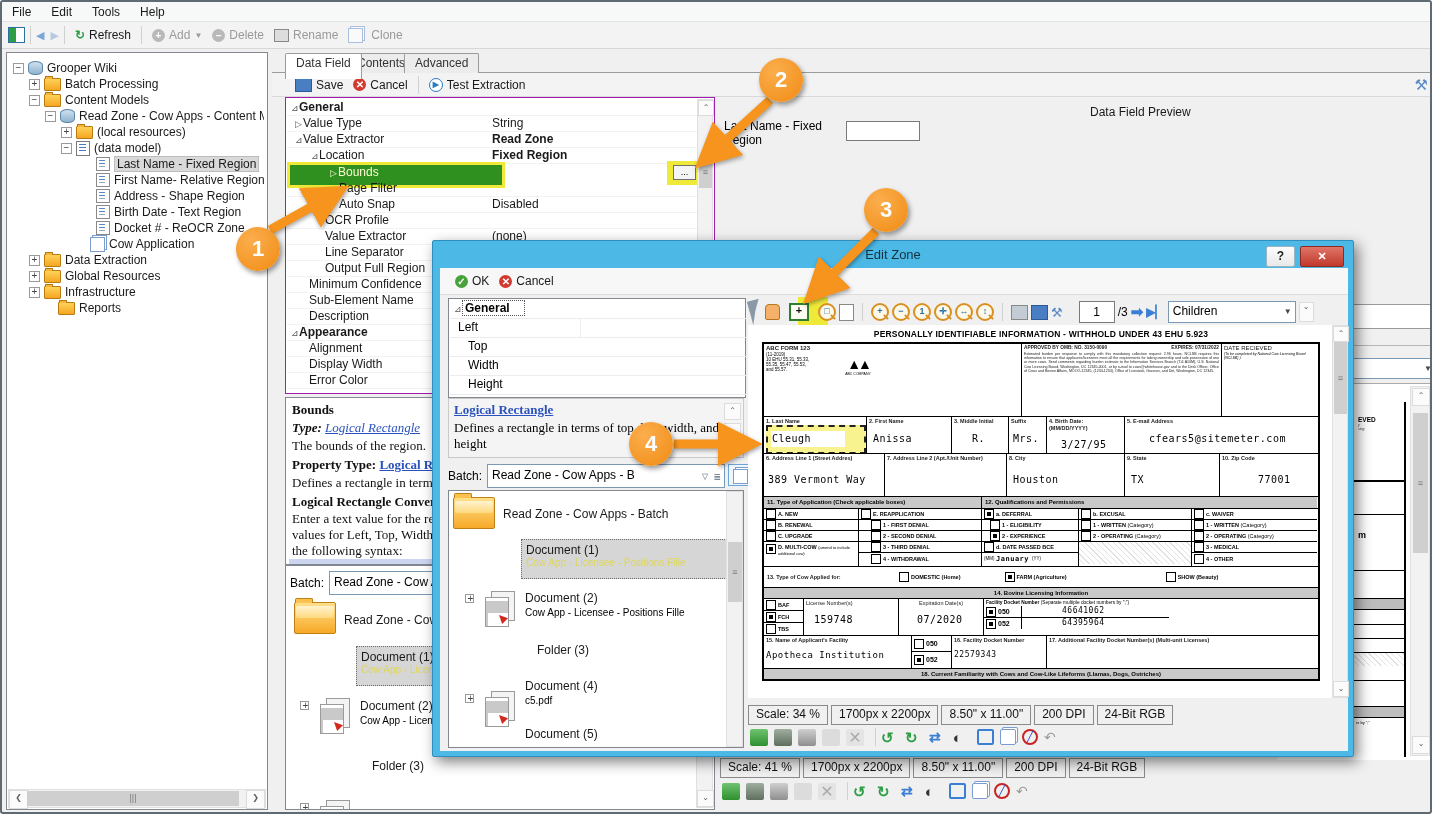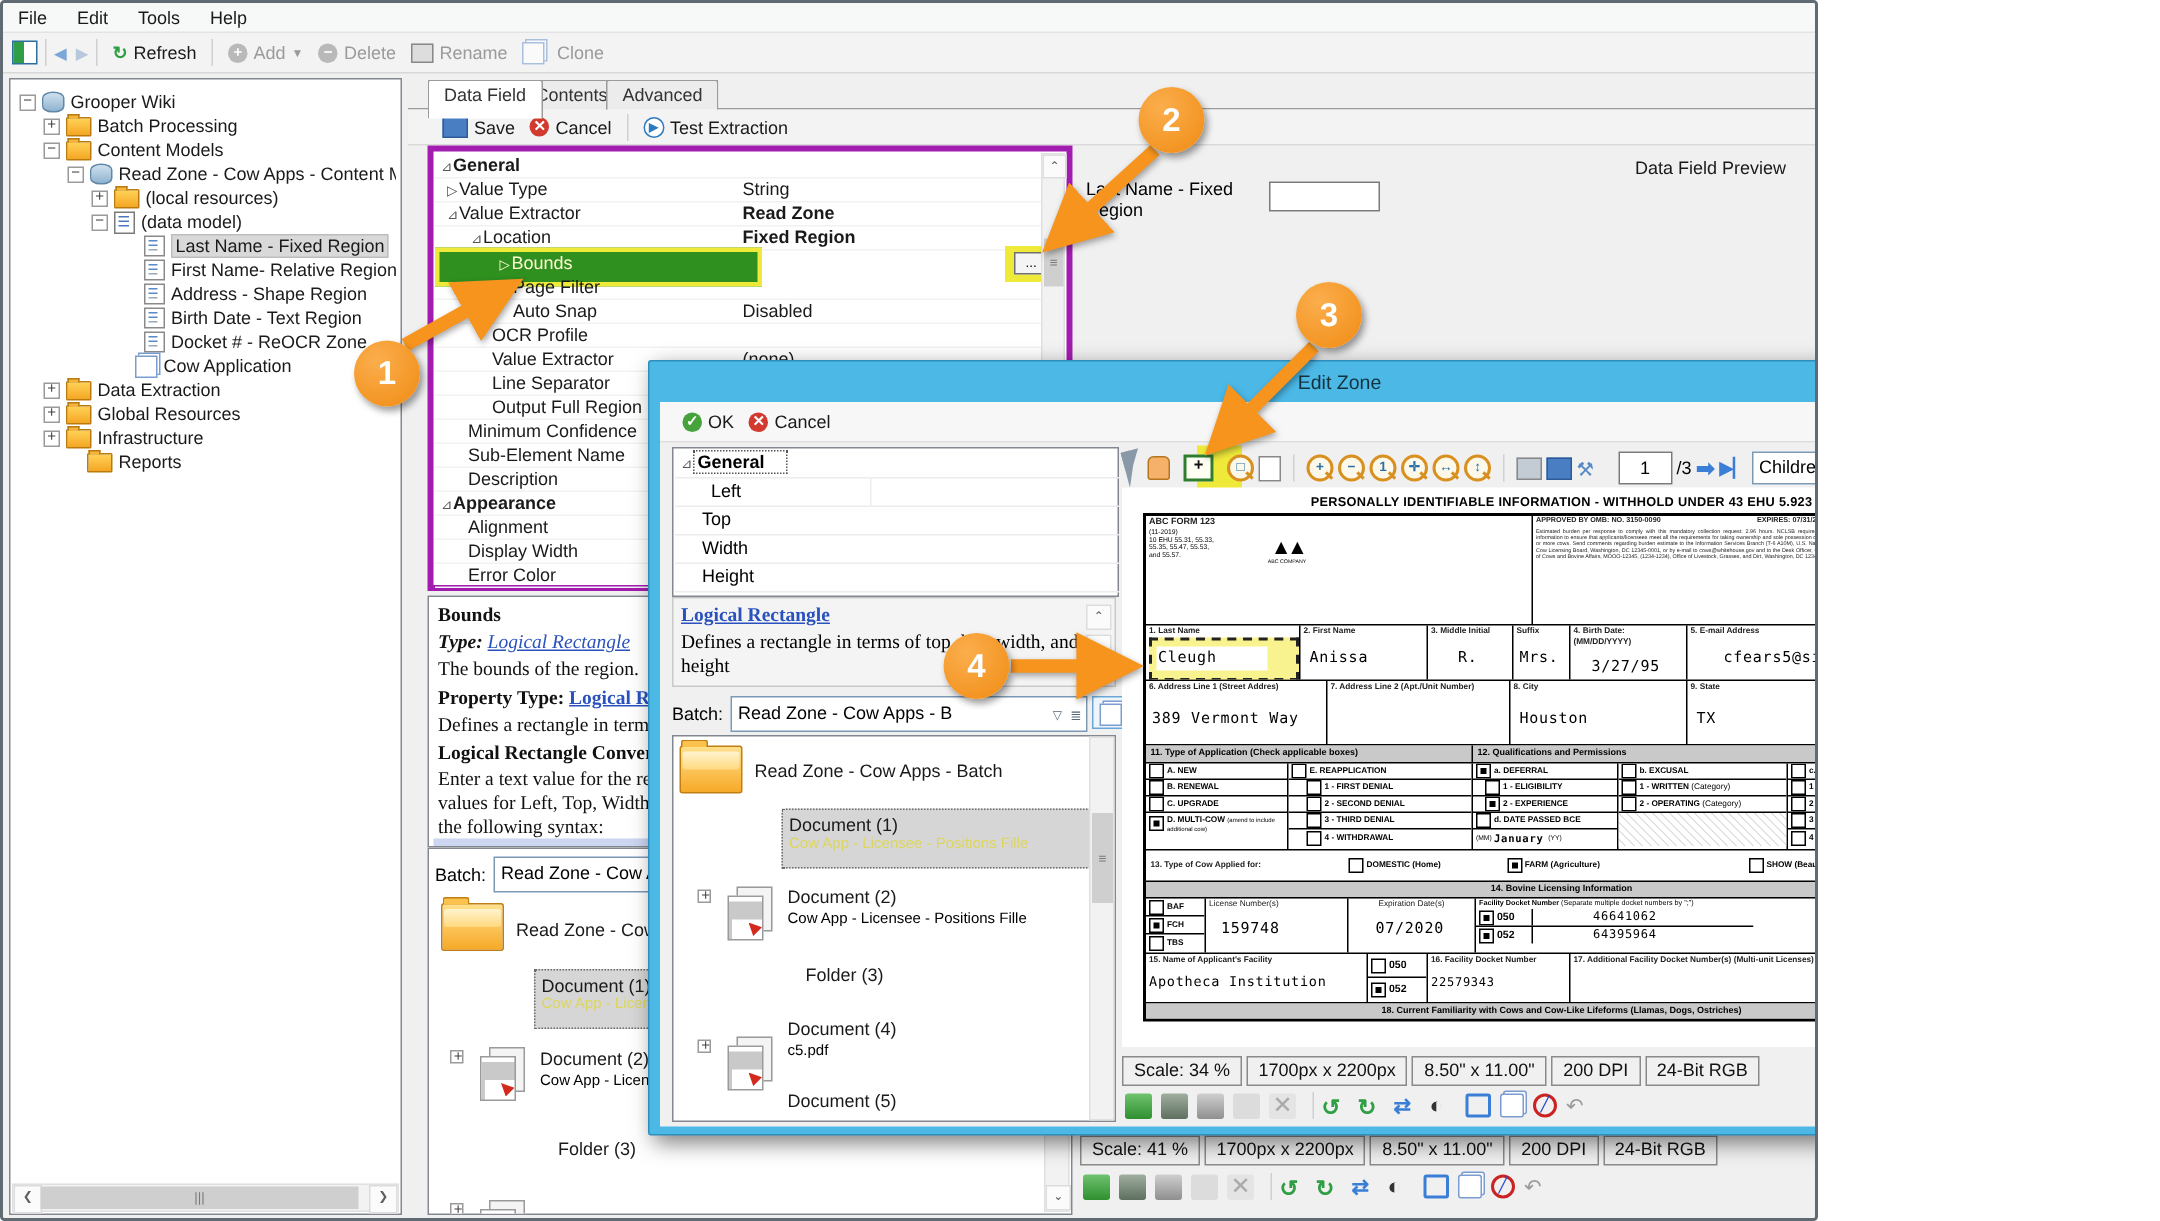--- a/index.html
+++ b/index.html
@@ -1,16 +1,16 @@
 <!DOCTYPE html>
 <html><head>
 <meta charset="utf-8">
 <style>
   html,body{margin:0;padding:0;background:#fff;font-family:"Liberation Sans",sans-serif;}
-  #app{position:relative;width:1212px;height:814px;background:#f0f0f0;border:2px solid #5f6a72;box-sizing:border-box;overflow:hidden;border-radius:3px;}
+  #app{position:relative;width:1432px;height:814px;background:#f0f0f0;border:2px solid #5f6a72;box-sizing:border-box;overflow:hidden;border-radius:3px;}
   .abs{position:absolute;box-sizing:border-box;}
   .nosel{white-space:nowrap;overflow:hidden;}
   
   .menubar{left:0;top:0;width:100%;height:20px;background:#f7f8f8;border-bottom:1px solid #e3e3e3;display:flex;align-items:center;font-size:12px;color:#1a1a1a;}
   .menuitem{padding:2px 10px;cursor:default;}
   .tbar{left:0;top:20px;width:100%;height:27px;background:#f3f3f3;border-bottom:1px solid #d7d7d7;display:flex;align-items:center;font-size:12px;}
   .tsep{width:1px;height:18px;background:#d0d0d0;margin:0 5px;}
   .tbtn{display:flex;align-items:center;gap:4px;padding:2px 5px;color:#1a1a1a;}
   .tbtn.dis{color:#9a9a9a;}
   .navico{width:15px;height:14px;background:linear-gradient(90deg,#2f9e44 48%,#fff 48%);border:1px solid #2b6f9e;}
@@ -38,21 +38,21 @@
   .ic-fld{width:12px;height:12px;background:#fff;border:1px solid #8a8a8a;position:relative;}
   .ic-fld::before{content:"";position:absolute;left:2px;top:2px;width:6px;height:1px;background:#5a8ac8;box-shadow:0 3px 0 #5a8ac8,0 6px 0 #9ab;}
   .ic-pages{width:13px;height:13px;background:#fff;border:1px solid #7a9ccf;box-shadow:2px -2px 0 -1px #fff,2px -2px 0 0 #7a9ccf;}
   .selrow{background:#d9d9d9;border:1px solid #bdbdbd;padding:0 2px;}
   
   .tabstrip{left:270px;top:50px;width:1166px;height:21px;border-bottom:1px solid #9b9b9b;}
   .tab{position:absolute;top:1px;height:20px;padding:2px 10px;font-size:12px;border:1px solid #9b9b9b;border-bottom:none;background:#ececec;color:#333;border-radius:2px 2px 0 0;}
   .tab.active{background:#fff;height:21px;font-weight:normal;z-index:2;}
   .editbar{left:270px;top:71px;width:1166px;height:24px;background:#f3f3f3;border-bottom:1px solid #d9d9d9;display:flex;align-items:center;font-size:12px;}
   
-  .pgrid{left:283px;top:95px;width:430px;height:297px;background:#fff;border:4px solid #a21caf;}
+  .pgrid{left:283px;top:95px;width:430px;height:297px;background:#fff;border:1px solid #a21caf;}
   .prow{position:absolute;left:1px;width:410px;height:16px;font-size:12px;line-height:16px;color:#1a1a1a;border-bottom:1px solid #f2f2f2;white-space:nowrap;}
   .pval{position:absolute;left:205px;top:0;}
   .pexp{display:inline-block;width:8px;color:#555;font-size:9px;}
   .bold{font-weight:bold;}
   .hl-green{background:#2f8f1f;border:3px solid #efe93a;color:#fdfdd0;}
   .sb{background:#f2f2f2;border:1px solid #e0e0e0;}
   .sb-btn{position:absolute;background:#fbfbfb;border:1px solid #dcdcdc;color:#606060;text-align:center;font-size:8px;line-height:14px;}
   .thumb{position:absolute;background:#cfcfcf;text-align:center;color:#7a7a7a;font-size:9px;}
   
   .helppanel{left:283px;top:395px;width:430px;height:168px;background:#fff;border:1px solid #828790;font-family:"Liberation Serif",serif;font-size:13px;color:#111;overflow:hidden;}
@@ -408,21 +408,21 @@
             <span>OK</span>
           </span>
         <span class="tbtn">
             <span class="cir red">✕</span>
             <span>Cancel</span>
           </span>
       </div>
 
       <div class="dgrid" style="left:8px;top:30px;width:296px;height:98px">
         <div class="dgrow" style="top:0"><span style="padding-left:4px"><span class="pexp">⊿</span><span class="bold" style="border:1px dotted #555;padding:0 14px 0 2px">General</span></span></div>
-        <div class="dgrow" style="top:19px"><span style="padding-left:24px">Left</span><span class="abs" style="left:130px;top:0;width:1px;height:19px;background:#eee"></span></div>
+        <div class="dgrow" style="top:19px"><span style="padding-left:8px">Left</span><span class="abs" style="left:130px;top:0;width:1px;height:19px;background:#eee"></span></div>
         <div class="dgrow" style="top:38px"><span style="padding-left:18px">Top</span></div>
         <div class="dgrow" style="top:57px"><span style="padding-left:18px">Width</span></div>
         <div class="dgrow" style="top:76px"><span style="padding-left:18px">Height</span></div>
       </div>
 
       <div class="abs" style="left:8px;top:130px;width:296px;height:60px;background:#f4f4f4;border:1px solid #c9c9c9;font-family:'Liberation Serif',serif;font-size:13px;overflow:hidden">
         <a class="hlink bold" style="display:block;margin:3px 0 0 5px">Logical Rectangle</a>
         <div style="margin:2px 0 0 5px">Defines a rectangle in terms of top, left, width, and</div>
         <div style="margin:0 0 0 5px">height</div>
         <div class="sb-btn" style="right:2px;top:4px;width:15px;height:15px">⌃</div>

